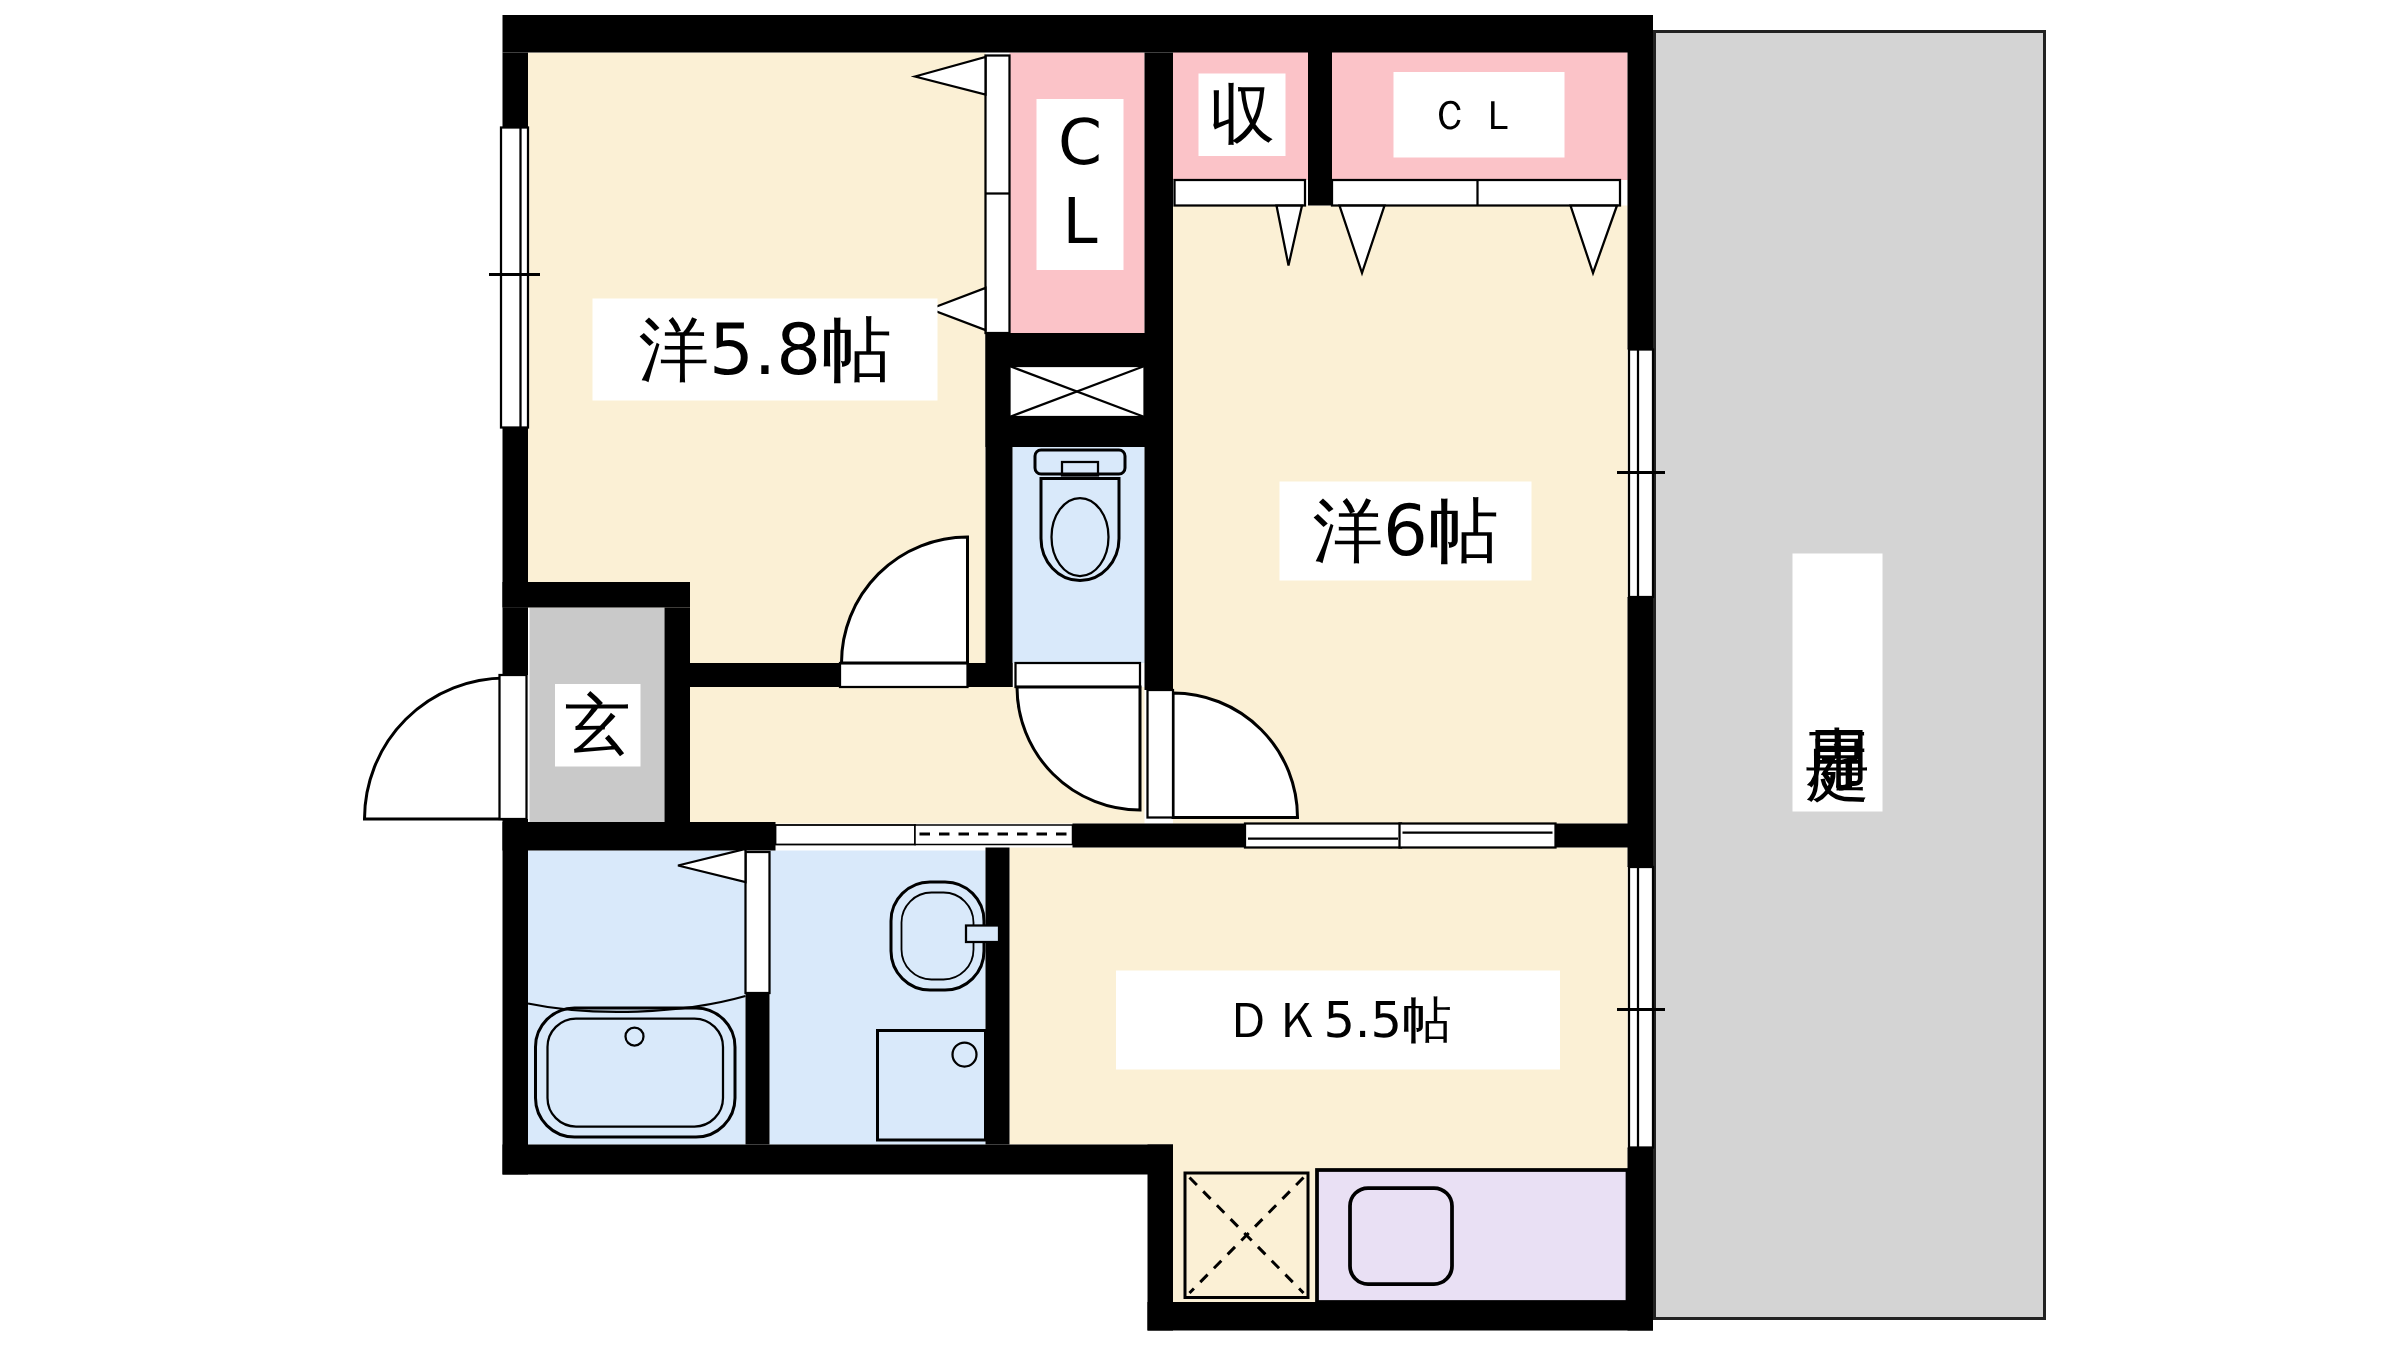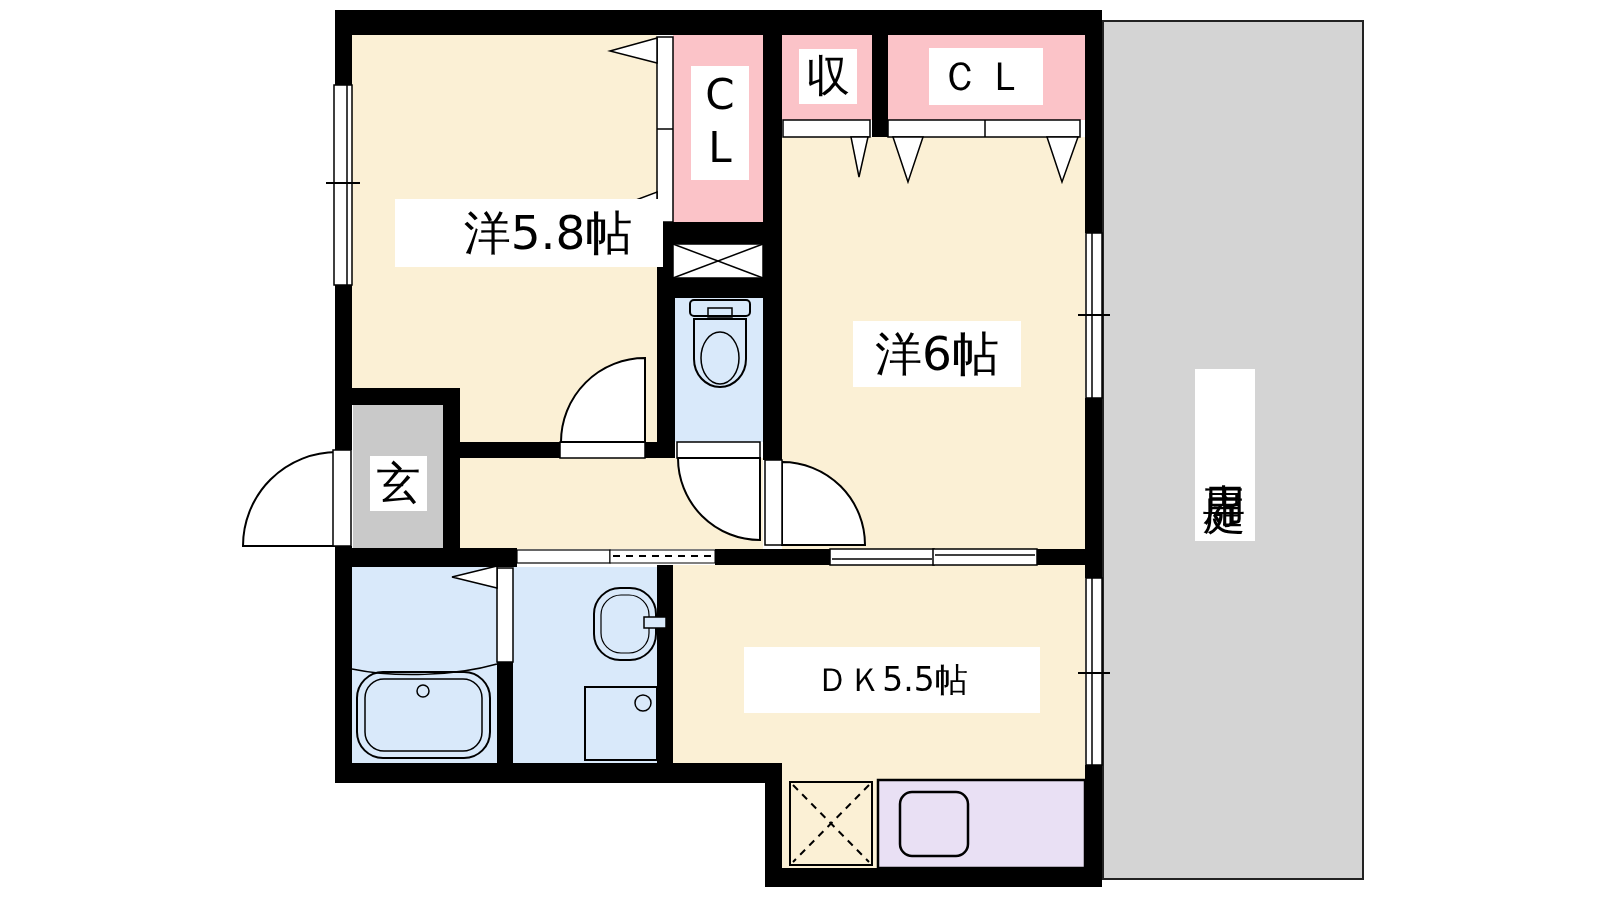--- a/index.html
+++ b/index.html
@@ -177,29 +177,29 @@
       <line x1="869" y1="785" x2="793" y2="862" stroke-width="2" stroke-dasharray="7,6"></line>
     </g>
 
     <g>
       <rect x="878" y="780" width="207" height="88" stroke-width="2.5" fill="#E9E0F4"></rect>
       <rect x="900" y="792" width="68" height="64" rx="12" stroke-width="2.5"></rect>
     </g>
   </g>
 </svg>
 
-  <div class="label" style="left:395px;top:199px;width:230px;height:68px;font-size:47px;padding-left:38px;">洋5.8帖</div>
+  <div class="label" style="left:395px;top:199px;width:230px;height:68px;font-size:47px;">洋5.8帖</div>
 
   <div class="label" style="left:853px;top:321px;width:168px;height:66px;font-size:47px;">洋6帖</div>
 
   <div class="label" style="left:744px;top:647px;width:296px;height:66px;font-size:33px;">ＤＫ5.5帖</div>
 
   <div class="label" style="left:370px;top:456px;width:57px;height:55px;font-size:44px;">玄</div>
 
   <div class="label vtext" style="left:691px;top:66px;width:58px;height:114px;font-size:42px;">CL</div>
 
   <div class="label" style="left:799px;top:49px;width:58px;height:55px;font-size:44px;">収</div>
 
-  <div class="label" style="left:929px;top:48px;width:114px;height:57px;font-size:40px;letter-spacing:6px;">ＣＬ</div>
+  <div class="label" style="left:929px;top:48px;width:114px;height:57px;font-size:27px;letter-spacing:6px;">ＣＬ</div>
 
   <div class="label vtext" style="left:1195px;top:369px;width:60px;height:172px;font-size:43px;">専用庭</div>
 
 </div>
 
 </body></html>

